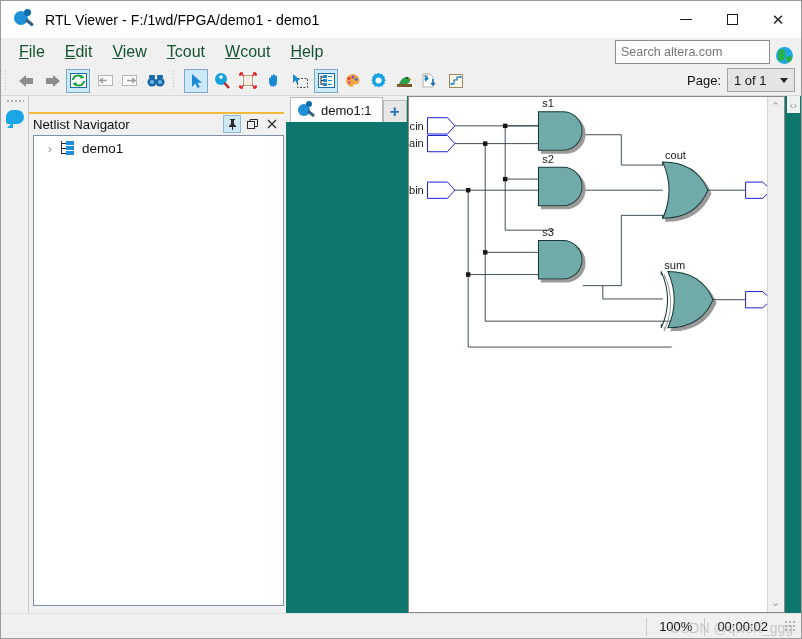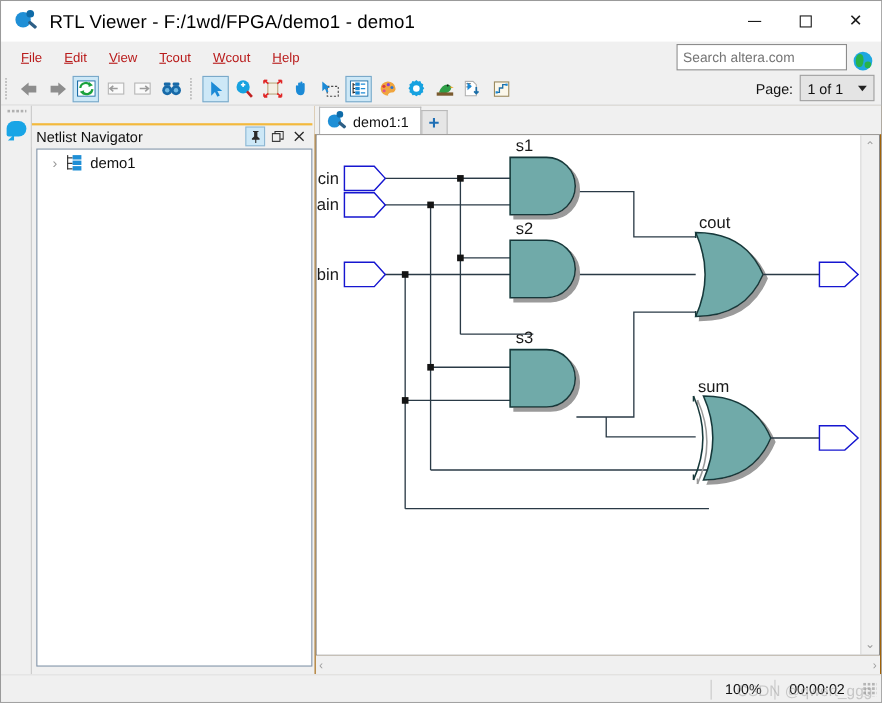--- a/index.html
+++ b/index.html
@@ -44,21 +44,21 @@
     background: #2d5f86;
     transform: rotate(40deg);
     border-radius: 1px;
   }
   .title-icon .mag-dot {
     position: absolute; left: 11px; top: 0px;
     width: 7px; height: 7px; border-radius: 50%;
     background: #0e6ba8;
   }
   .title-text {
-    font-size: 17px;
+    font-size: 14px;
     color: #000;
     letter-spacing: 0.1px;
   }
   .win-controls {
     position: absolute; right: 0; top: 0;
     height: 37px; display: flex;
   }
   .win-btn {
     width: 46px; height: 37px;
     display: flex; align-items: center; justify-content: center;
@@ -74,22 +74,22 @@
   .menubar {
     height: 28px;
     background: #f0f0f0;
     display: flex;
     align-items: center;
     flex: 0 0 auto;
     padding-left: 8px;
     position: relative;
   }
   .menu-item {
-    font-size: 12px;
-    color: #b91c1c;
+    font-size: 16px;
+    color: #14532d;
     padding: 3px 10px;
     white-space: nowrap;
   }
   .menu-item u { text-decoration: underline; }
   .search-wrap {
     position: absolute;
     right: 8px; top: 2px;
     display: flex; align-items: flex-end;
   }
   .search-box {
@@ -265,23 +265,23 @@
   .tree-icon .tb2 { left: 8px; top: 5px; width: 8px; height: 4px; }
   .tree-icon .tb3 { left: 8px; top: 10px; width: 8px; height: 4px; }
   .tree-icon .spine { position: absolute; left: 3px; top: 0; width: 1px; height: 13px; background: #2b2b2b; }
   .tree-icon .h1 { position: absolute; left: 3px; top: 2px; width: 5px; height: 1px; background: #2b2b2b; }
   .tree-icon .h2 { position: absolute; left: 3px; top: 7px; width: 5px; height: 1px; background: #2b2b2b; }
   .tree-icon .h3 { position: absolute; left: 3px; top: 12px; width: 5px; height: 1px; background: #2b2b2b; }
 
   
   .doc-area {
     flex: 1 1 auto;
-    display: flex; flex-direction: column;
+    display: flex; flex-direction: row;
     min-width: 0;
-    background: #a16207;
+    background: #0f766e;
   }
   .tabbar {
     height: 26px;
     display: flex; align-items: flex-end;
     background: #f0f0f0;
     padding-left: 4px;
     flex: 0 0 auto;
   }
   .tab {
     height: 25px;

